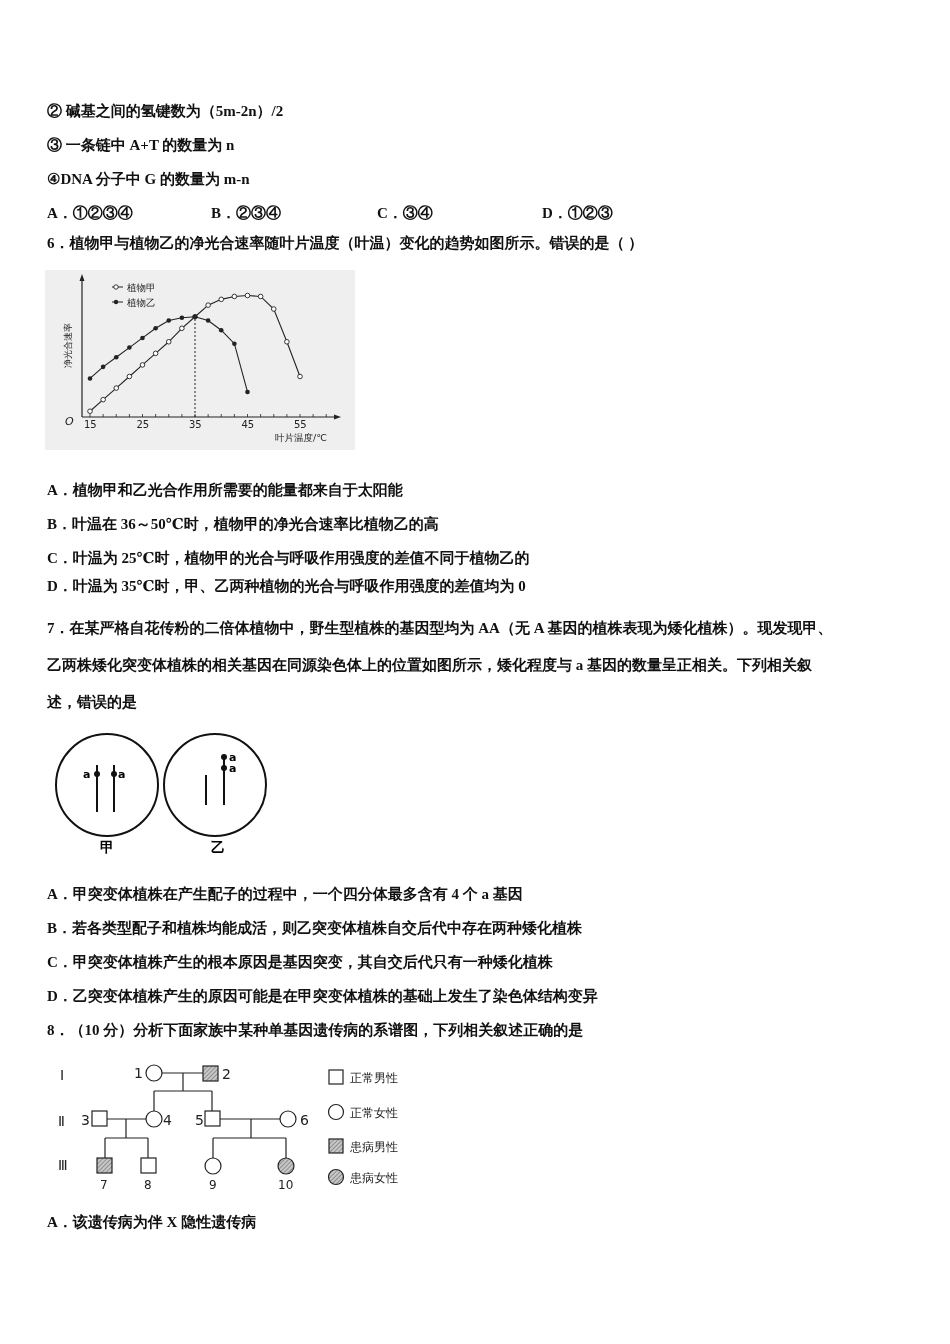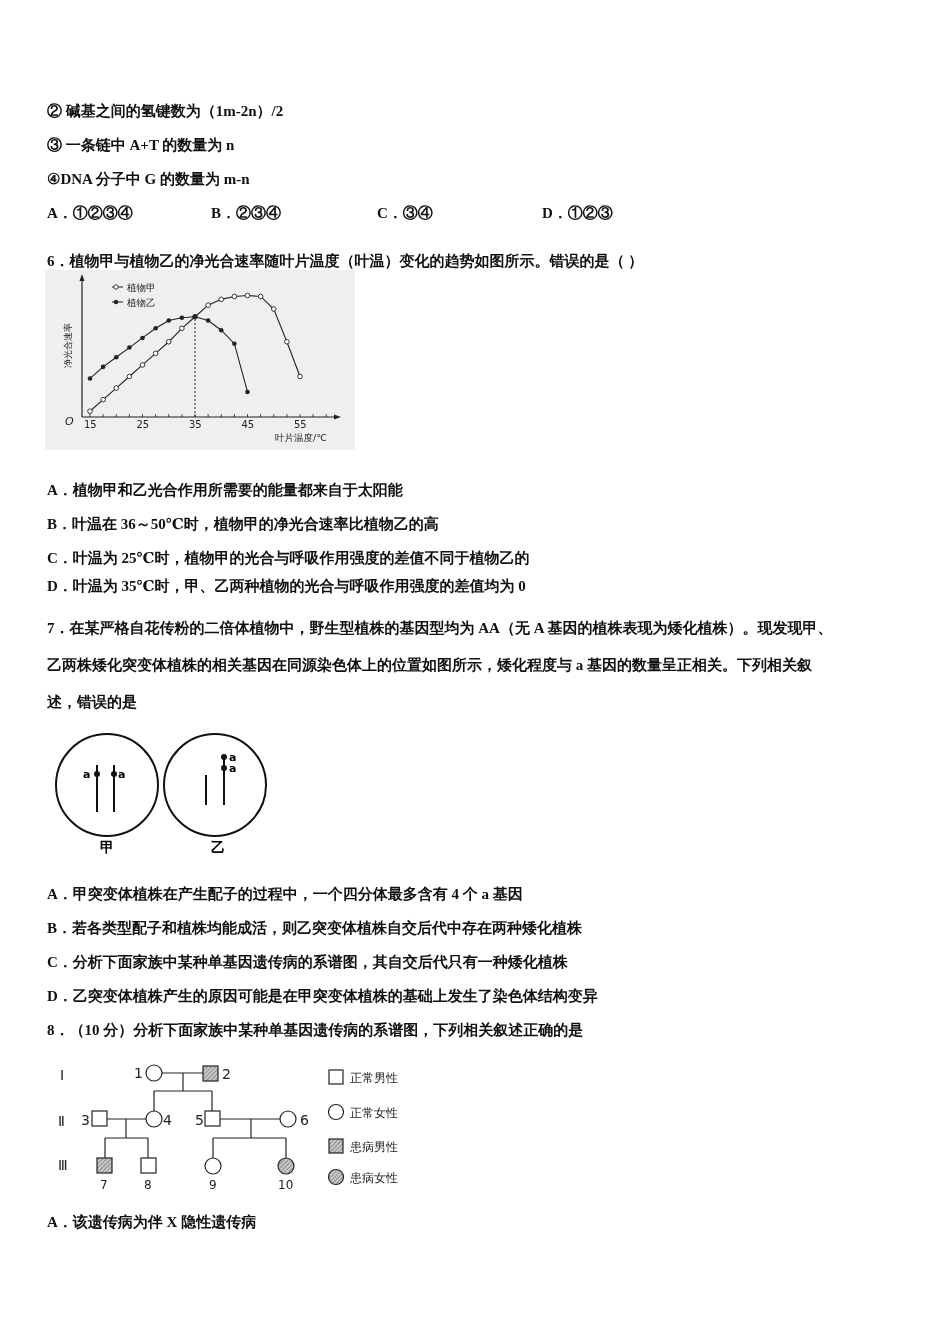--- a/index.html
+++ b/index.html
@@ -8,31 +8,31 @@
   .line { position: absolute; left: 47px; font-size: 15px; white-space: nowrap; line-height: 20px; }
   .bold { font-weight: bold; }
   .opt-row { position: absolute; left: 47px; font-size: 15px; font-weight: bold; line-height: 20px; }
   .opt-row span { position: absolute; white-space: nowrap; }
   .fig { position: absolute; }
   svg text { font-family: "DejaVu Sans", sans-serif; }
 </style>
 </head>
 <body>
 
-<div class="line bold" style="top:101px;">② 碱基之间的氢键数为（1m-2n）/2</div>
+<div class="line bold" style="top:101px;">② 碱基之间的氢键数为（5m-2n）/2</div>
 <div class="line bold" style="top:135px;">③ 一条链中 A+T 的数量为 n</div>
 <div class="line bold" style="top:169px;">④DNA 分子中 G 的数量为 m-n</div>
 <div class="opt-row" style="top:203px;">
   <span style="left:0px;text-align:center;">A．①②③④</span>
   <span style="left:164px;">B．②③④</span>
   <span style="left:330px;">C．③④</span>
   <span style="left:495px;">D．①②③</span>
 </div>
 
-<div class="line bold" style="top:251px;">6．植物甲与植物乙的净光合速率随叶片温度（叶温）变化的趋势如图所示。错误的是（  ）</div>
+<div class="line bold" style="top:233px;">6．植物甲与植物乙的净光合速率随叶片温度（叶温）变化的趋势如图所示。错误的是（  ）</div>
 
 <div class="fig" style="left:45px; top:270px; width:310px; height:180px; background:#efefef;">
   <svg width="310" height="180" viewBox="0 0 310 180" id="chart-svg">
 
     <line x1="37" y1="147" x2="37" y2="8" stroke="#222" stroke-width="1.2"></line>
     <polygon points="37,4 34.5,11 39.5,11" fill="#222"></polygon>
     <line x1="37" y1="147" x2="292" y2="147" stroke="#222" stroke-width="1.2"></line>
     <polygon points="296,147 289,144.5 289,149.5" fill="#222"></polygon>
     <g id="x-ticks">
         <line x1="45" x2="45" y1="147" y2="144" stroke="#222" stroke-width="0.8"></line>
@@ -147,21 +147,21 @@
       <circle cx="179" cy="43" r="3" fill="#111"></circle>
       <text x="184" y="36" font-size="11" font-weight="bold" font-family="Liberation Serif, serif">a</text>
       <text x="184" y="47" font-size="11" font-weight="bold" font-family="Liberation Serif, serif">a</text>
       <text x="166" y="127" font-size="14" font-weight="bold">乙</text>
     </g>
   </svg>
 </div>
 
 <div class="line bold" style="top:884px;">A．甲突变体植株在产生配子的过程中，一个四分体最多含有 4 个 a 基因</div>
 <div class="line bold" style="top:918px;">B．若各类型配子和植株均能成活，则乙突变体植株自交后代中存在两种矮化植株</div>
-<div class="line bold" style="top:952px;">C．分析下面家族中某种单基因遗传病的系谱图，其自交后代只有一种矮化植株</div>
+<div class="line bold" style="top:952px;">C．甲突变体植株产生的根本原因是基因突变，其自交后代只有一种矮化植株</div>
 <div class="line bold" style="top:986px;">D．乙突变体植株产生的原因可能是在甲突变体植株的基础上发生了染色体结构变异</div>
 
 <div class="line bold" style="top:1020px;">8．（10 分）分析下面家族中某种单基因遗传病的系谱图，下列相关叙述正确的是</div>
 
 <div class="fig" style="left:50px; top:1058px; width:370px; height:135px;">
   <svg width="370" height="135" viewBox="0 0 370 135">
     <defs>
       <pattern id="hatch" patternUnits="userSpaceOnUse" width="3" height="3" patternTransform="rotate(45)">
         <rect width="3" height="3" fill="#c8c8c8"></rect>
         <line x1="0" y1="0" x2="0" y2="3" stroke="#555" stroke-width="1"></line>

